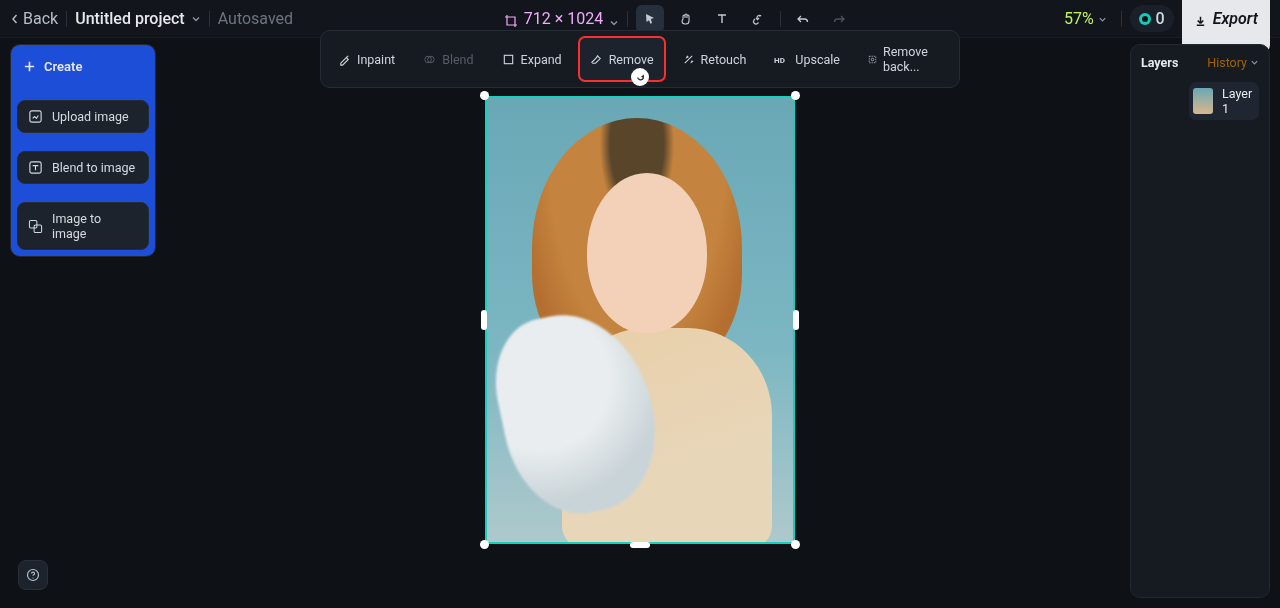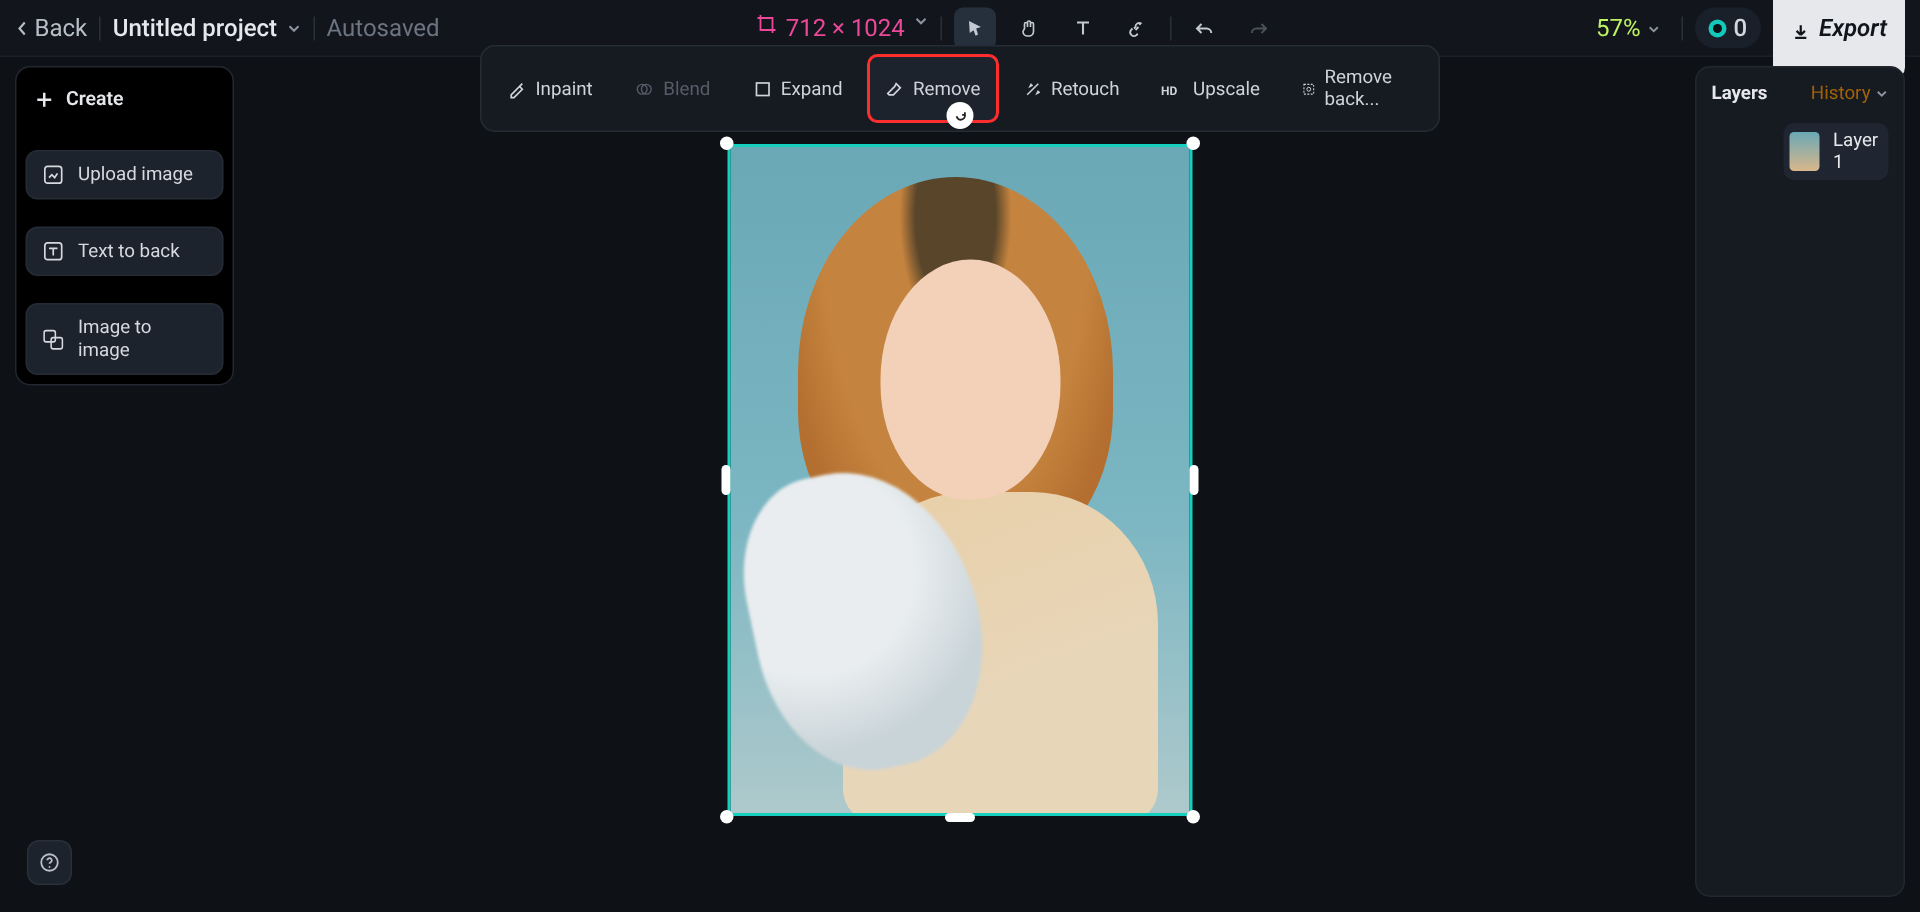--- a/index.html
+++ b/index.html
@@ -12,31 +12,31 @@
   .topbar .left { flex:0 0 auto; }
   .topbar .center { flex:1 1 auto; justify-content:center; }
   .topbar .right { flex:0 0 auto; }
   .tb-link { color:#b8bfc9; cursor:pointer; display:flex; align-items:center; gap:3px; }
   .vd{width:1px;height:16px;background:#2a3039;}
   .proj-name{color:#e6e8ec; font-weight:500;}
   .proj-wrap{display:flex;align-items:center;gap:6px;cursor:pointer;}
   .muted{color:#6c7481;}
   .tb-icon-btn{width:28px;height:28px;display:flex;align-items:center;justify-content:center;border-radius:6px;cursor:pointer;color:#c3c9d3;}
   .tb-icon-btn.active{background:#26303c;}
-  .dim-wrap{display:flex;align-items:flex-start;gap:6px;cursor:pointer;color:#ec4899;}
+  .dim-wrap{display:flex;align-items:flex-end;gap:6px;cursor:pointer;color:#f0abfc;}
   .dim-wrap svg{flex:none;}
   .zoom{color:#bef264;margin-right:6px;}
   .credit-pill{display:flex;align-items:center;gap:5px;padding:4px 9px;border-radius:14px;background:#1a2029;color:#d3d7de;font-weight:500;}
   .credit-dot{width:12px;height:12px;border-radius:50%;background:#13c9ba;display:block;position:relative;}
   .credit-dot::after{content:"";position:absolute;inset:3px;border-radius:50%;background:#0e1217;}
   .export-btn{display:flex;align-items:flex-end;gap:6px;background:#e6e8ec;color:#12161c;font-weight:600;padding:24px 12px;border-radius:7px;cursor:pointer;font-style:italic;}
 
   
   .left-panel{position:absolute;left:10px;top:44px;width:146px;}
-  .panel-card{background:#000000;border:1px solid #23272f;border-radius:10px;padding:6px;display:flex;flex-direction:column;gap:6px;}
+  .panel-card{background:#1d4ed8;border:1px solid #23272f;border-radius:10px;padding:6px;display:flex;flex-direction:column;gap:6px;}
   .create-head{display:flex;align-items:center;gap:8px;padding:8px 6px;font-weight:600;font-size:13px;}
   .side-btn{display:flex;align-items:center;gap:9px;background:#1d232c;border:1px solid #262c35;color:#d5d9e0;font-size:12.5px;padding:8px 10px;border-radius:8px;cursor:pointer;margin-top:12px;}
   .side-btn svg{flex:none;}
 
   
   .edit-toolbar{position:absolute;left:50%;transform:translateX(-50%);top:30px;display:flex;gap:4px;background:#161a21;border:1px solid #262c35;border-radius:10px;padding:5px;}
   .etb-btn{display:flex;align-items:center;gap:6px;font-size:12.5px;color:#cfd3dc;padding:6px 10px;border-radius:7px;cursor:pointer;border:2px solid transparent;}
   .etb-btn.disabled{color:#565c68;cursor:default;}
   .etb-btn.highlight{border:2px solid #ff2e2e;background:#1d232c;}
 
@@ -165,21 +165,21 @@
           <rect x="2" y="2" width="12" height="12" rx="2" fill="none" stroke="currentColor" stroke-width="1.2"></rect>
           <path d="M5 10l2-2 2 2 2-3" fill="none" stroke="currentColor" stroke-width="1.2"></path>
         </svg>
       <span>Upload image</span>
     </div>
     <div class="side-btn">
       <svg width="15" height="15" viewBox="0 0 16 16">
           <rect x="2" y="2" width="12" height="12" rx="2" fill="none" stroke="currentColor" stroke-width="1.2"></rect>
           <path d="M5 6h6M8 6v5" stroke="currentColor" stroke-width="1.2"></path>
         </svg>
-      <span>Text to back</span>
+      <span>Blend to image</span>
     </div>
     <div class="side-btn">
       <svg width="15" height="15" viewBox="0 0 16 16">
           <rect x="1.5" y="1.5" width="8" height="8" rx="1.5" fill="none" stroke="currentColor" stroke-width="1.1"></rect>
           <rect x="6.5" y="6.5" width="8" height="8" rx="1.5" fill="none" stroke="currentColor" stroke-width="1.1"></rect>
         </svg>
       <span>Image to image</span>
     </div>
   </div>
 </div>

